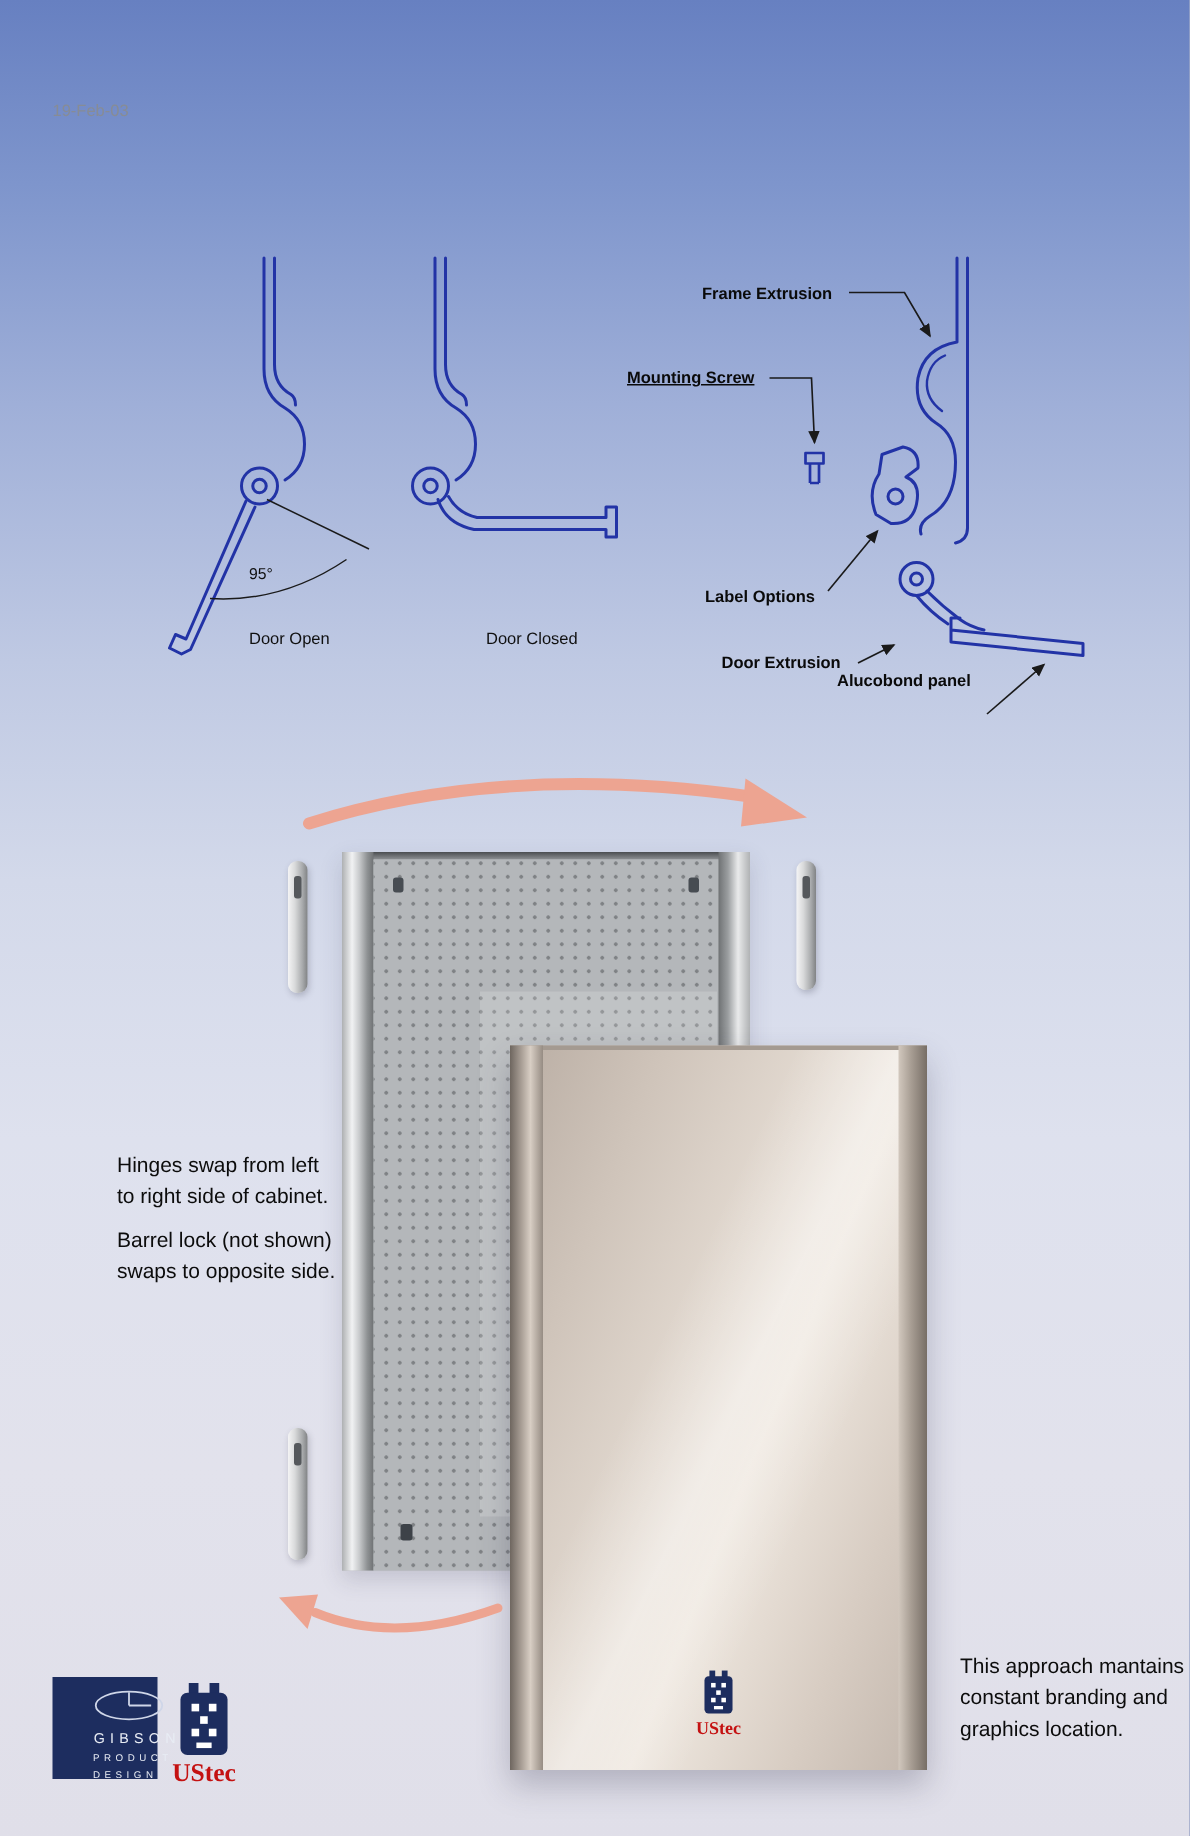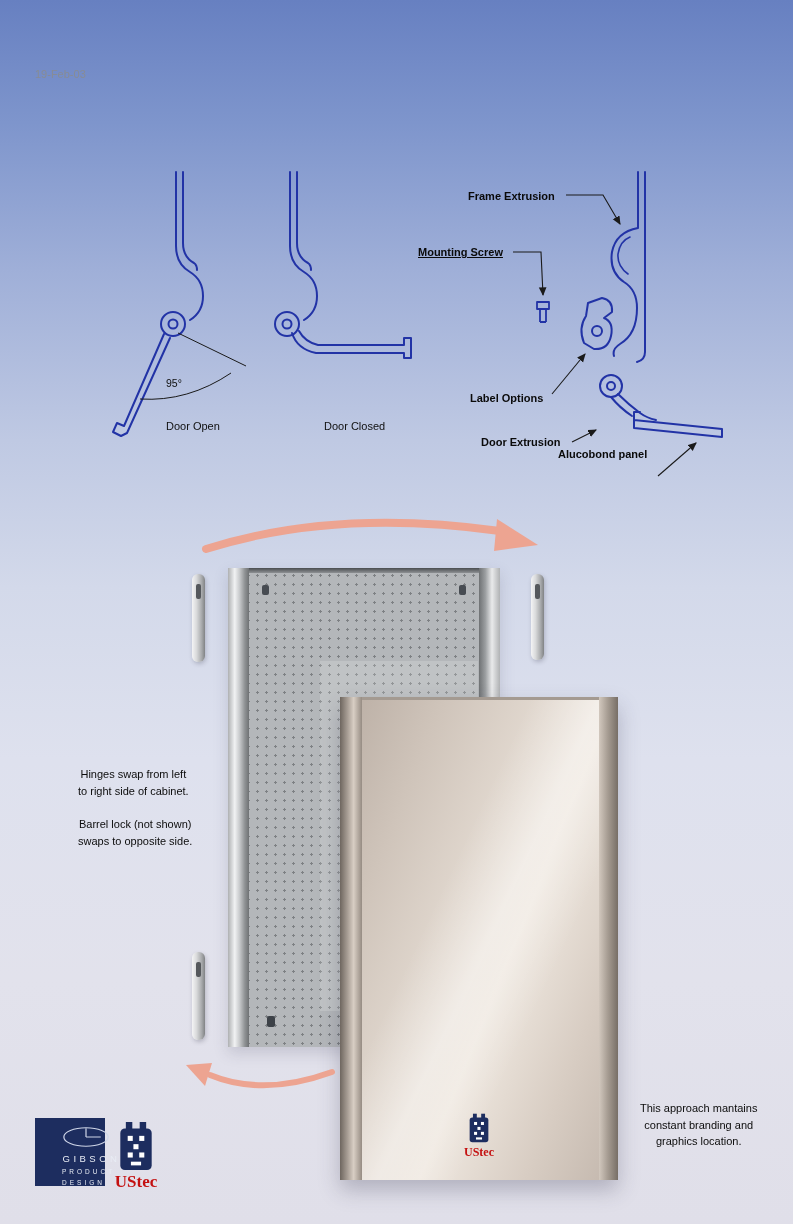--- a/index.html
+++ b/index.html
@@ -67,21 +67,21 @@
           background:linear-gradient(90deg,#6e665f 0%,#a99f96 35%,#d8cec4 62%,#968c83 100%); }
   .door-rail.right { right:0; width:19px;
           background:linear-gradient(90deg,#d2c8be 0%,#a79d93 45%,#776e66 100%); }
   .door-logo { position:absolute; left:50%; bottom:20px; transform:translateX(-50%);
           width:60px; text-align:center; }
   .door-logo svg { width:22px; height:30px; display:block; margin:0 auto; }
   .brand-red { font-family:"Liberation Serif", serif; font-weight:bold; color:#c41111; }
   .door-logo .brand-red { font-size:12px; margin-top:2px; }
 
   
-  .note { font-size:11px; color:#0c0c0c; line-height:1.5; white-space:pre-line;text-align:center; }
+  .note { font-size:14px; color:#0c0c0c; line-height:1.5; white-space:pre-line; }
   #note-hinges   { left:78px;  top:766px; }
   #note-barrel   { left:78px;  top:816px; }
   #note-branding { left:640px; top:1100px; }
 
   
   .gibson { left:35px; top:1118px; width:70px; height:68px; background:#1d2d5f;
             color:#e8ecf4; text-align:center;padding-left:24px; }
   .gibson svg { margin-top:7px; width:54px; height:24px; }
   .gibson .g-name { font-size:9.5px; letter-spacing:3.5px; padding-left:3.5px; margin-top:0; }
   .gibson .g-sub  { font-size:6.5px; letter-spacing:3px;   padding-left:3px;   margin-top:4px; }

